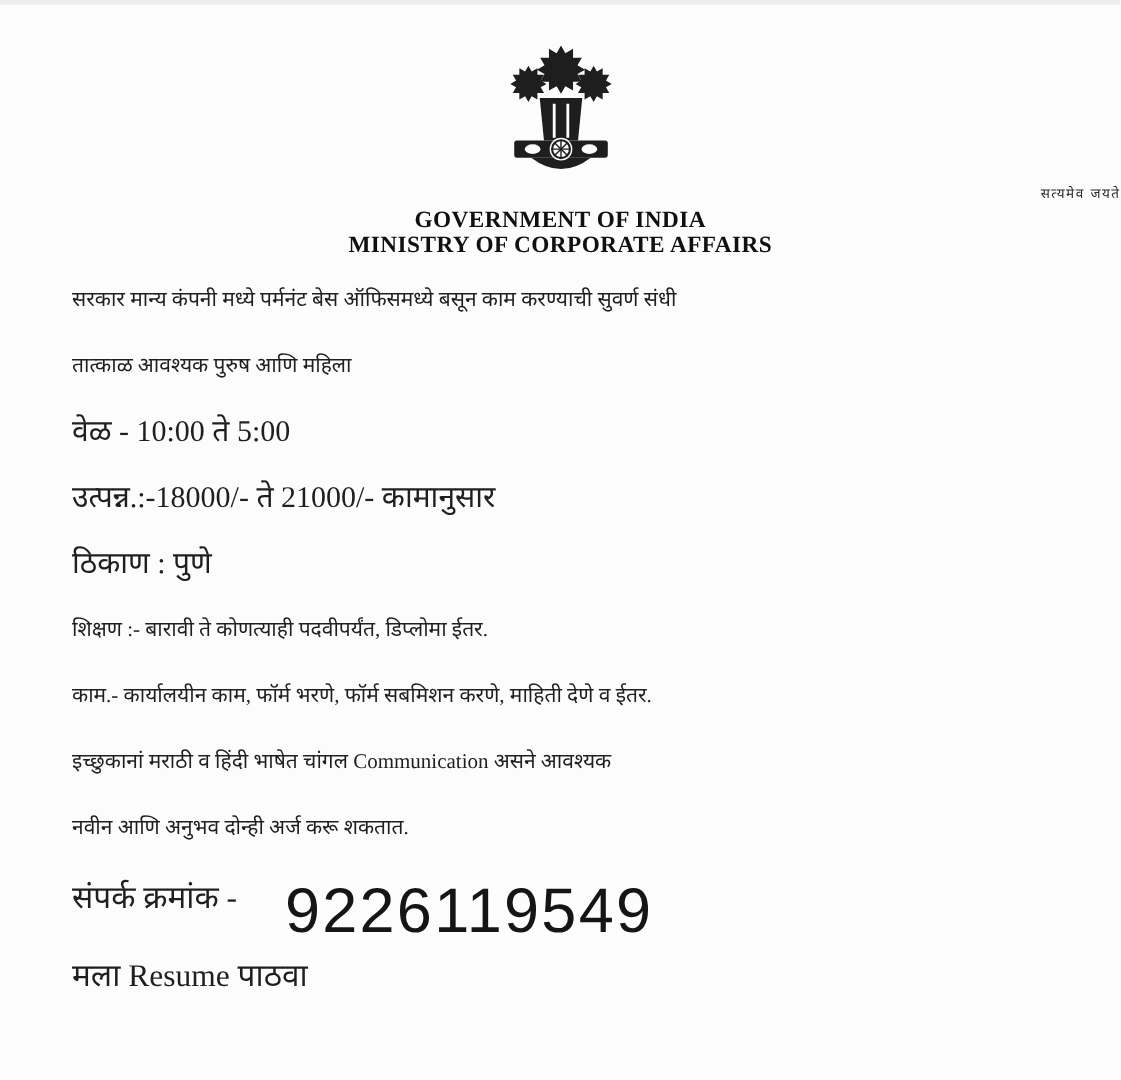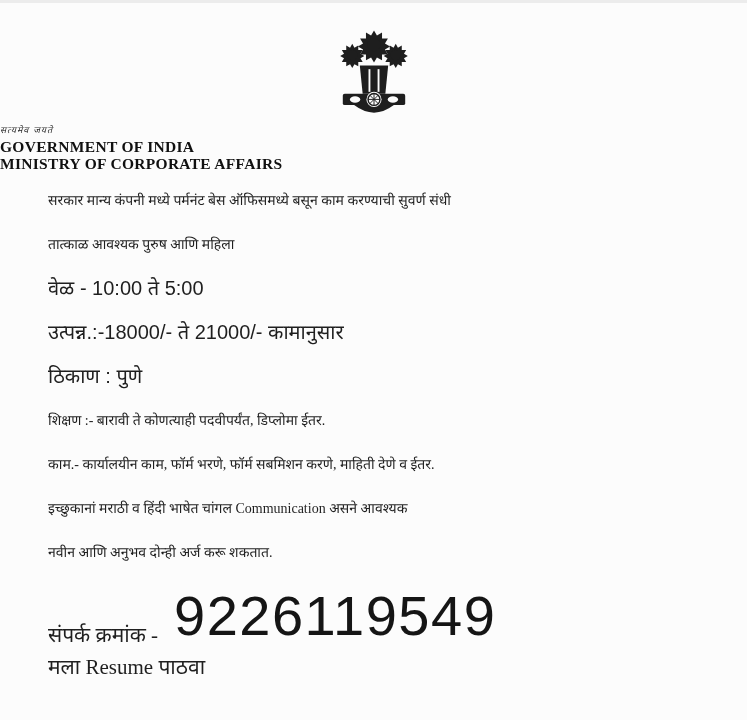--- a/index.html
+++ b/index.html
@@ -20,62 +20,62 @@
     text-align: center;
     margin-top: 18px;
     line-height: 0;
   }
   .emblem-caption {
     font-family: "DejaVu Sans", "Liberation Sans", sans-serif;
     font-size: 9px;
     line-height: 12px;
     letter-spacing: 1px;
     color: #2a2a2a;
-    text-align: left;
+    text-align: right;
     margin-top: 1px;
-    font-style: italic;
   }
   .gov-header {
-    text-align: left;
+    text-align: center;
     font-family: "Liberation Serif", "DejaVu Serif", serif;
     font-weight: bold;
     font-size: 15.5px;
     line-height: 16.5px;
     color: #101010;
     letter-spacing: 0.3px;
     margin-top: 3px;
   }
   .doc-body {
     margin: 15px 36px 0 48px;
   }
   .line {
     font-size: 14px;
     line-height: 27px;
     margin: 0 0 17px 0;
     white-space: nowrap;
   }
   .line.sans {
-    font-family: Liberation Sans, sans-serif;
+    font-family: Liberation Serif, serif;
     font-size: 20px;
   }
   .contact-row {
     display: flex;
-    align-items: flex-end;
+    align-items: flex-start;
     gap: 16px;
     margin: 2px 0 6px 0;
   }
   .contact-label {
     font-size: 21px;
   }
   .contact-number {
     font-family: "Liberation Sans", "DejaVu Sans", sans-serif;
     font-weight: 400;
-    font-size: 56px;
+    font-size: 42px;
     letter-spacing: 1.5px;
     color: #151515;
+    margin-left: 16px;
   }
   .footer-line {
     font-size: 21px;
     line-height: 27px;
     margin: 6px 0 2px 0;
   }
 </style>
 </head>
 <body>
 

